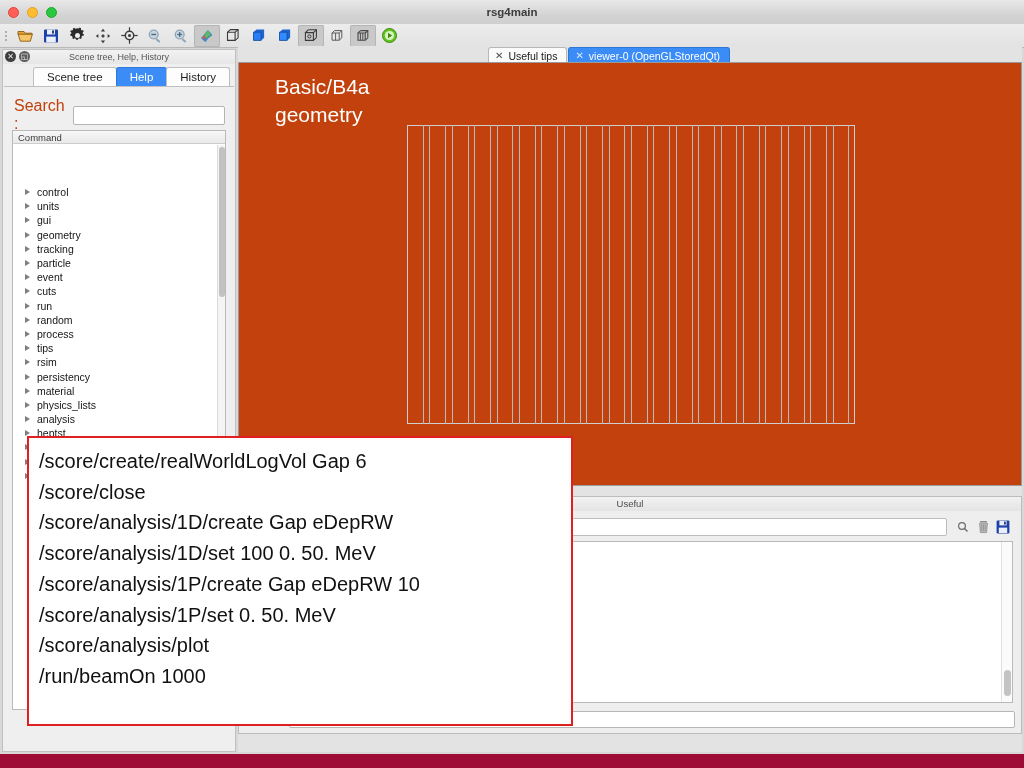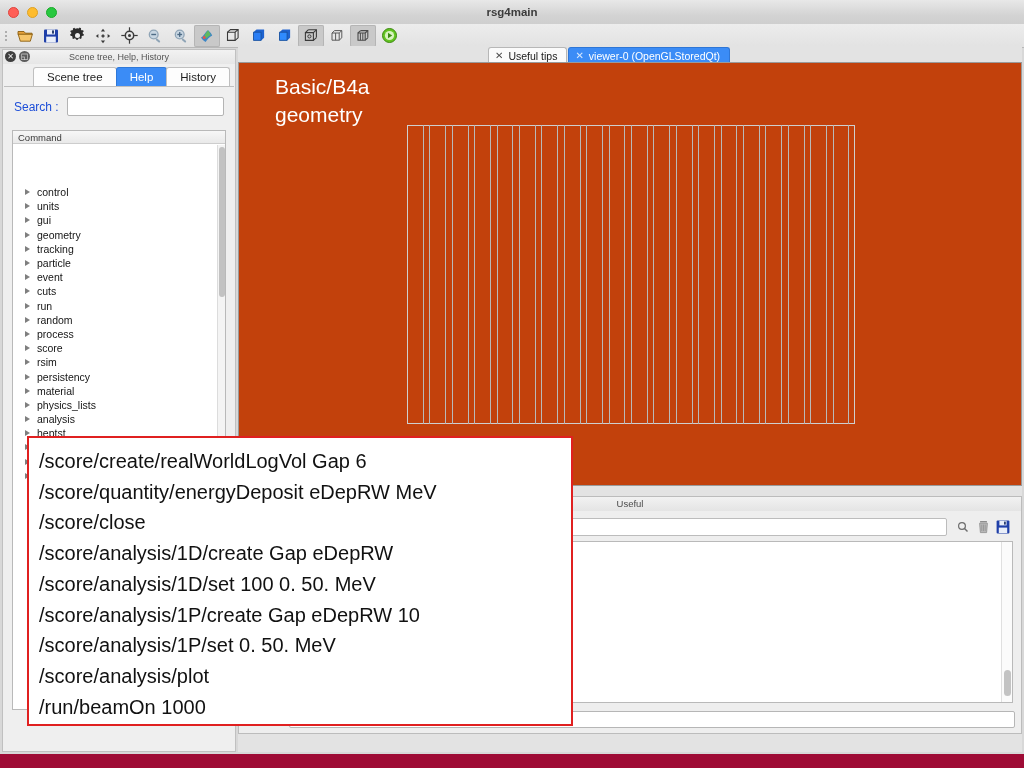--- a/index.html
+++ b/index.html
@@ -90,21 +90,21 @@
 
   .tabpanel {
     position: absolute; left: 1px; top: 36px; right: 1px; bottom: 1px;
     background: #efefef;
     border-top: 1px solid #bfbfbf;
   }
   .search-row {
     position: absolute; left: 0; top: 10px; width: 100%;
     display: flex; align-items: center; padding: 0 10px;
   }
-  .search-label { font-size: 12px; color: #1d4ed8; margin-right: 8px; }
+  .search-label { font-size: 16px; color: #c2410c; margin-right: 8px; }
   .search-input {
     flex: 1; height: 19px;
     background: #ffffff;
     border: 1px solid #b4b4b4;
     border-radius: 2px;
     font-size: 11px; color: #333;
     padding: 0 4px;
     outline: none;
     font-family: "Liberation Sans", sans-serif;
   }
@@ -461,21 +461,21 @@
           <div class="tree-item">
               <span class="tri"></span>
               <span>random</span>
             </div>
           <div class="tree-item">
               <span class="tri"></span>
               <span>process</span>
             </div>
           <div class="tree-item">
               <span class="tri"></span>
-              <span>score</span>
+              <span>tips</span>
             </div>
           <div class="tree-item">
               <span class="tri"></span>
               <span>rsim</span>
             </div>
           <div class="tree-item">
               <span class="tri"></span>
               <span>persistency</span>
             </div>
           <div class="tree-item">
@@ -612,21 +612,20 @@
 
       <div class="session-row">
         <span class="session-label">Session:</span>
         <input class="session-input" type="text" value="" placeholder="" style="">
       </div>
     </div>
   </div>
 
   <div class="overlay">
     <div class="ov-line">/score/create/realWorldLogVol Gap 6</div>
-    <div class="ov-line">/score/quantity/energyDeposit eDepRW MeV</div>
     <div class="ov-line">/score/close</div>
     <div class="ov-line">/score/analysis/1D/create Gap eDepRW</div>
     <div class="ov-line">/score/analysis/1D/set 100 0. 50. MeV</div>
     <div class="ov-line">/score/analysis/1P/create Gap eDepRW 10</div>
     <div class="ov-line">/score/analysis/1P/set 0. 50. MeV</div>
     <div class="ov-line">/score/analysis/plot</div>
     <div class="ov-line">/run/beamOn 1000</div>
   </div>
 
   <div class="bottombar"></div>

